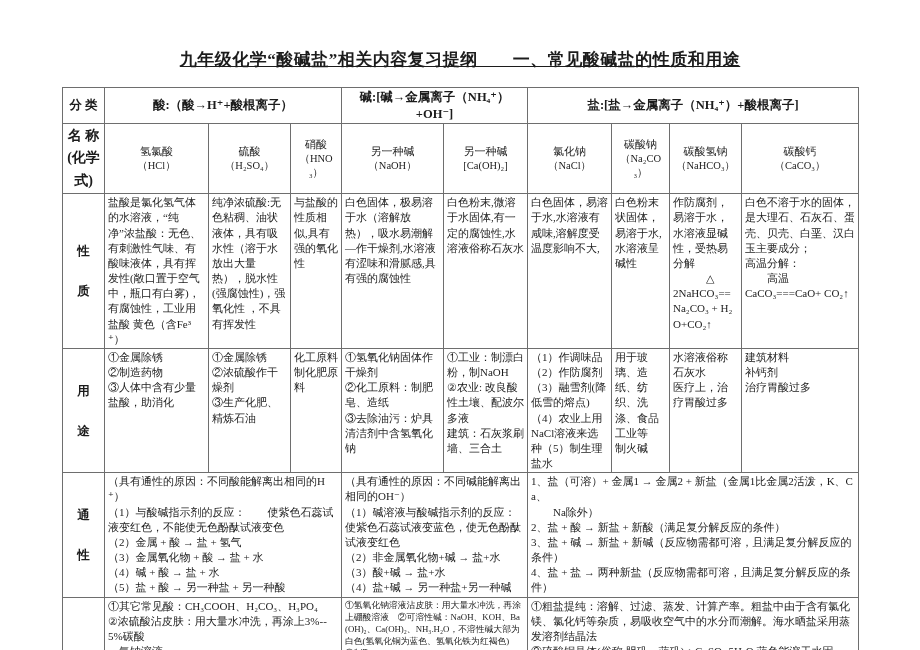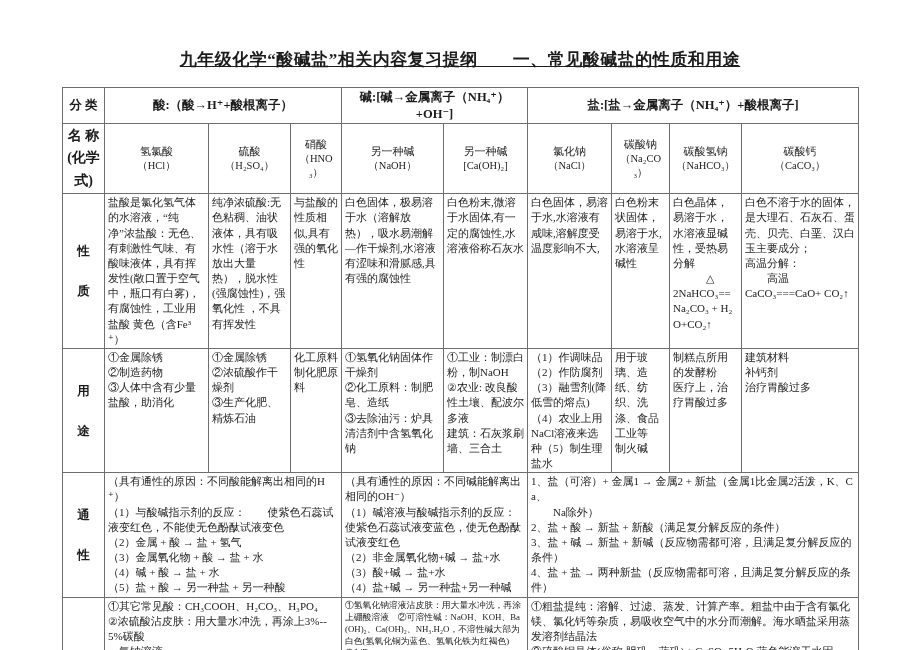--- a/index.html
+++ b/index.html
@@ -125,21 +125,21 @@
     <td>
           <div class="cell small">白色粉末,微溶于水固体,有一定的腐蚀性,水溶液俗称石灰水</div>
         </td>
     <td>
           <div class="cell small">白色固体，易溶于水,水溶液有咸味,溶解度受温度影响不大,</div>
         </td>
     <td>
           <div class="cell small">白色粉末状固体，易溶于水,水溶液呈碱性</div>
         </td>
     <td>
-          <div class="cell small">白色晶体，易溶于水，水溶液显碱性，受热易分解
+          <div class="cell small">作防腐剂，易溶于水，水溶液显碱性，受热易分解
 　　　△
 2NaHCO₃==Na₂CO₃ + H₂O+CO₂↑</div>
         </td>
     <td>
           <div class="cell small">白色不溶于水的固体，是大理石、石灰石、蛋壳、贝壳、白垩、汉白玉主要成分；
 高温分解：
 　　高温
 CaCO₃===CaO+ CO₂↑</div>
         </td>
   </tr>
@@ -173,21 +173,21 @@
 建筑：石灰浆刷墙、三合土</div>
         </td>
     <td>
           <div class="cell small">（1）作调味品（2）作防腐剂（3）融雪剂(降低雪的熔点)（4）农业上用NaCl溶液来选种（5）制生理盐水</div>
         </td>
     <td>
           <div class="cell small">用于玻璃、造纸、纺织、洗涤、食品工业等
 制火碱</div>
         </td>
     <td>
-          <div class="cell small">制糕点所用的发酵粉
+          <div class="cell small">水溶液俗称石灰水
 医疗上，治疗胃酸过多</div>
         </td>
     <td>
           <div class="cell small">建筑材料
 补钙剂
 治疗胃酸过多</div>
         </td>
   </tr>
 
   <tr style="height:102px">

